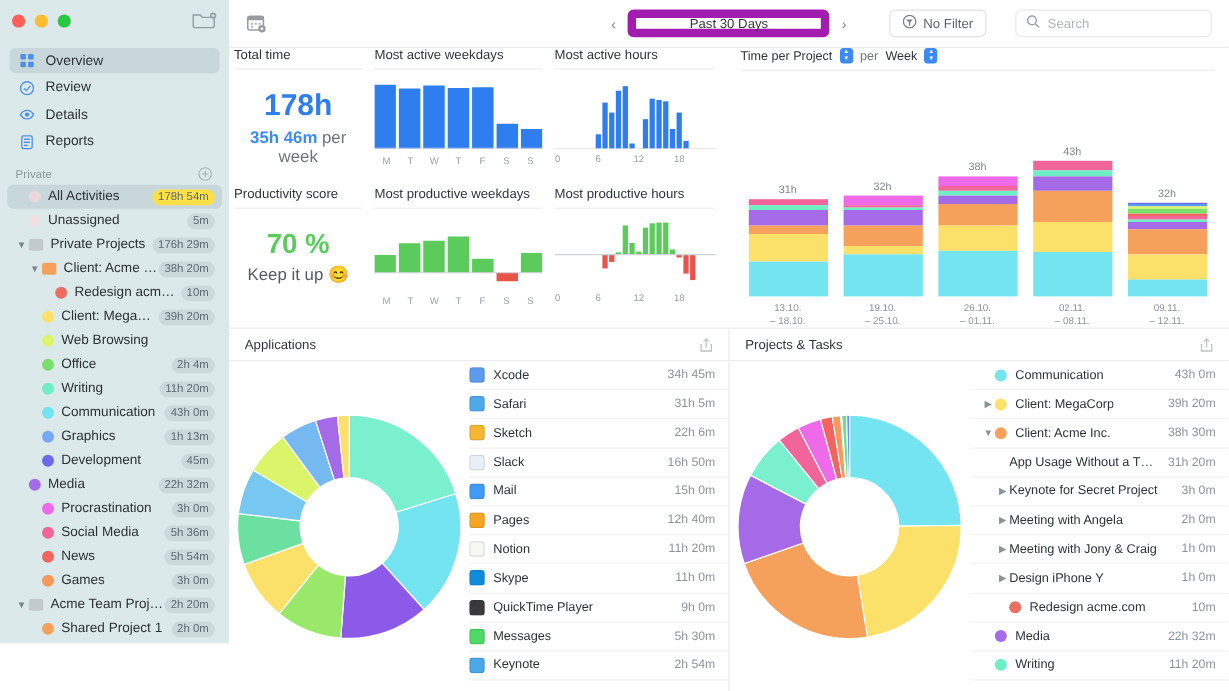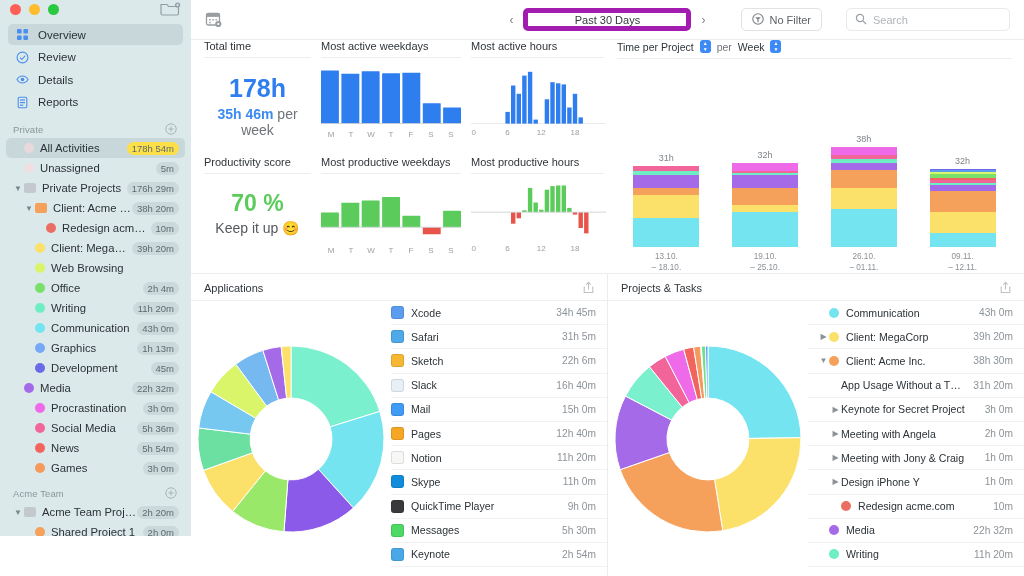--- a/index.html
+++ b/index.html
@@ -72,41 +72,41 @@
   }
   .tb-ico { width: 17px; height: 17px; opacity: .68; }
   .segmented {
     display: flex; align-items: center; margin-left: auto;
   }
   .seg-arrow {
     width: 24px; height: 23px; display: flex; align-items: center;
     justify-content: center; color: #7d8287; font-size: 12px;
   }
   .seg-mid {
-    border: 5px solid #a21caf; border-radius: 5px; height: 23px;
+    border: 7px solid #a21caf; border-radius: 5px; height: 23px;
     width: 168px; display: flex; align-items: center; justify-content: center;
     font-size: 11px; color: #33383c; background: #fff;
   }
   .pill {
     border: 1px solid #e2e2e2; border-radius: 5px; height: 23px;
     padding: 0 10px; display: flex; align-items: center; gap: 5px;
     font-size: 11px; color: #5d6369; margin-left: 16px;
   }
   .search {
     margin-left: 14px; margin-right: 0; height: 23px; width: 164px;
     border: 1px solid #e9e9e9; border-radius: 5px; background:#fff;
     display: flex; align-items: center; gap: 6px; padding: 0 8px;
     font-size: 11px; color: #b0b4b8;
   }
 
   .content { flex: 1; display: flex; flex-direction: column; min-height: 0; }
   .top-area { display: flex; height: 233px; flex: 0 0 233px; }
 
   
-  .stats { width: 420px; flex: 0 0 420px; display: flex; flex-direction: column; padding-left: 13px; }
+  .stats { width: 420px; flex: 0 0 420px; display: flex; flex-direction: column; padding-left: 4px; }
   .stats-row { display: flex; height: 116px; }
   .stat-cell { flex: 1; padding-right: 10px; display:flex; flex-direction: column; min-width:0; }
   .stat-cell.w1 { flex: 0 0 117px; }
   .stat-cell.w2 { flex: 0 0 150px; }
   .stat-cell.w3 { flex: 0 0 143px; }
   .cell-title {
     font-size: 11px; color: #2f353a; padding-bottom: 5px;
     border-bottom: 1px solid #ededed; margin-bottom: 8px; white-space: nowrap;
   }
   .big-num { font-size: 25px; color: #2f7ef0; font-weight: 600; text-align: center; margin-top: 8px; }
@@ -330,27 +330,20 @@
           <span class="twisty"></span>
           <span class="bullet" style="background: rgb(242, 101, 95);"></span>
           <span class="lbl">News</span>
           <span class="tm">5h 54m</span>
         </div>
         <div class="row" style="padding-left: 17px;">
           <span class="twisty"></span>
           <span class="bullet" style="background: rgb(245, 154, 92);"></span>
           <span class="lbl">Games</span>
           <span class="tm">3h 0m</span>
-        </div>
-        <div class="sec-head">
-          <span>Acme Team</span>
-          <span class="plus"><svg viewBox="0 0 12 12" width="12" height="12">
-              <circle cx="6" cy="6" r="5.2" fill="none" stroke="#7d868b" stroke-width="1"></circle>
-              <path d="M6 3.4v5.2M3.4 6h5.2" stroke="#7d868b" stroke-width="1"></path>
-            </svg></span>
         </div>
         <div class="row" style="padding-left: 6px;">
           <span class="twisty">▼</span>
           <span class="folder" style="background: rgb(195, 201, 204);"></span>
           <span class="lbl">Acme Team Projects</span>
           <span class="tm">2h 20m</span>
         </div>
         <div class="row" style="padding-left: 17px;">
           <span class="twisty"></span>
           <span class="bullet" style="background: rgb(245, 161, 92);"></span>
@@ -580,20 +573,36 @@
                   <i style="background: rgb(242, 101, 155); height: 3.9px;"></i>
                   <i style="background: rgb(110, 238, 195); height: 3.9px;"></i>
                   <i style="background: rgb(164, 106, 232); height: 6.6px;"></i>
                   <i style="background: rgb(245, 161, 92); height: 18.3px;"></i>
                   <i style="background: rgb(251, 224, 106); height: 21px;"></i>
                   <i style="background: rgb(116, 228, 240); height: 38px;"></i>
                 </div>
                 <div class="bar-caption">
                   <div>26.10.</div>
                   <div>– 01.11.</div>
+                </div>
+              </div>
+              <div class="bar-group">
+                <div class="bar-spacer"></div>
+                <div class="bar-total">43h</div>
+                <div class="stack">
+                  <i style="background: rgb(242, 101, 155); height: 7.9px;"></i>
+                  <i style="background: rgb(110, 238, 195); height: 5.2px;"></i>
+                  <i style="background: rgb(164, 106, 232); height: 11.8px;"></i>
+                  <i style="background: rgb(245, 161, 92); height: 26.2px;"></i>
+                  <i style="background: rgb(251, 224, 106); height: 24.9px;"></i>
+                  <i style="background: rgb(116, 228, 240); height: 36.7px;"></i>
+                </div>
+                <div class="bar-caption">
+                  <div>02.11.</div>
+                  <div>– 08.11.</div>
                 </div>
               </div>
               <div class="bar-group">
                 <div class="bar-spacer"></div>
                 <div class="bar-total">32h</div>
                 <div class="stack">
                   <i style="background: rgb(107, 106, 232); height: 1px;"></i>
                   <i style="background: rgb(91, 156, 240); height: 2.6px;"></i>
                   <i style="background: rgb(218, 245, 106); height: 1.3px;"></i>
                   <i style="background: rgb(123, 224, 106); height: 3.9px;"></i>
@@ -655,21 +664,21 @@
                   <span class="ltime">31h 5m</span>
                 </div>
                 <div class="litem">
                   <span class="appico" style="background: rgb(247, 183, 51); border: 1px solid rgba(0, 0, 0, 0.1);"></span>
                   <span class="lname">Sketch</span>
                   <span class="ltime">22h 6m</span>
                 </div>
                 <div class="litem">
                   <span class="appico" style="background: rgb(232, 240, 247); border: 1px solid rgba(0, 0, 0, 0.1);"></span>
                   <span class="lname">Slack</span>
-                  <span class="ltime">16h 40m</span>
+                  <span class="ltime">16h 50m</span>
                 </div>
                 <div class="litem">
                   <span class="appico" style="background: rgb(63, 155, 245); border: 1px solid rgba(0, 0, 0, 0.1);"></span>
                   <span class="lname">Mail</span>
                   <span class="ltime">15h 0m</span>
                 </div>
                 <div class="litem">
                   <span class="appico" style="background: rgb(245, 166, 35); border: 1px solid rgba(0, 0, 0, 0.1);"></span>
                   <span class="lname">Pages</span>
                   <span class="ltime">12h 40m</span>

